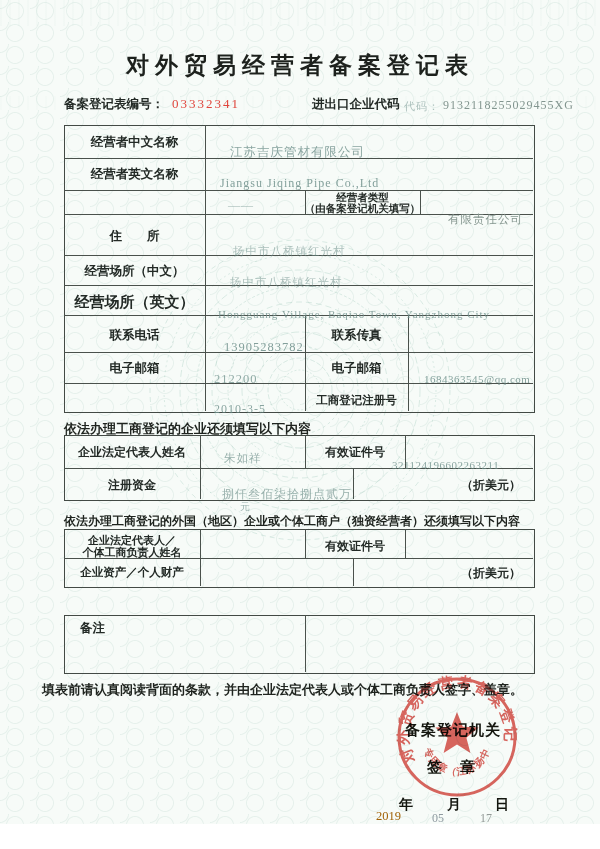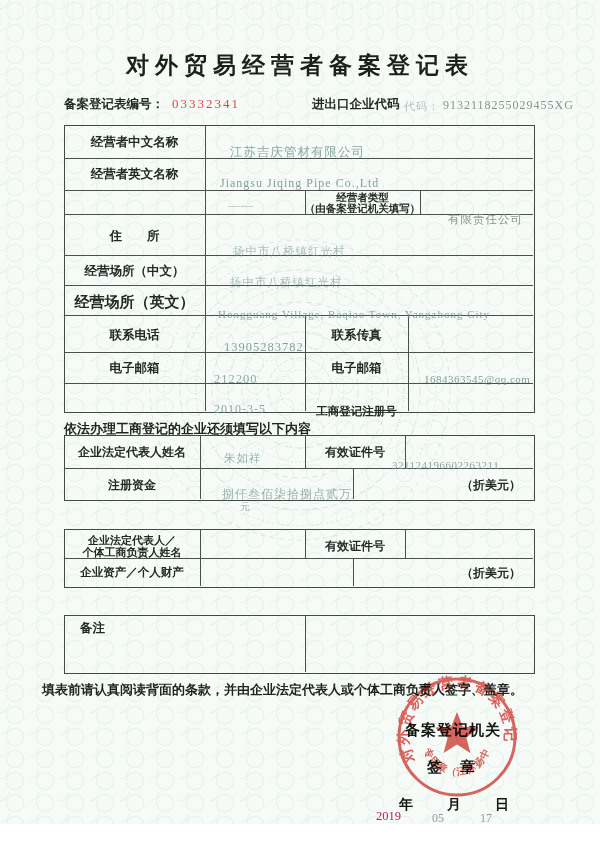--- a/index.html
+++ b/index.html
@@ -91,21 +91,21 @@
   <span class="cell-lbl" style="left:64px;top:166px;width:141px;font-size:12.5px;">经营者英文名称</span>
   <span class="cell-lbl" style="left:305px;top:191px;width:115px;font-size:10.5px;">经营者类型</span>
   <span class="cell-lbl" style="left:300px;top:202px;width:125px;font-size:10.5px;">（由备案登记机关填写）</span>
   <span class="cell-lbl" style="left:64px;top:228px;width:141px;font-size:12.5px;">住　　所</span>
   <span class="cell-lbl" style="left:64px;top:263px;width:141px;font-size:12.5px;">经营场所（中文）</span>
   <span class="cell-lbl" style="left:64px;top:293px;width:141px;font-size:15px;">经营场所（英文）</span>
   <span class="cell-lbl" style="left:64px;top:327px;width:141px;font-size:12.5px;">联系电话</span>
   <span class="cell-lbl" style="left:305px;top:327px;width:103px;font-size:12.5px;">联系传真</span>
   <span class="cell-lbl" style="left:64px;top:360px;width:141px;font-size:12.5px;">电子邮箱</span>
   <span class="cell-lbl" style="left:305px;top:360px;width:103px;font-size:12.5px;">电子邮箱</span>
-  <span class="cell-lbl" style="left:305px;top:404px;width:103px;font-size:11.5px;">工商登记注册号</span>
+  <span class="cell-lbl" style="left:305px;top:393px;width:103px;font-size:11.5px;">工商登记注册号</span>
 
   <span class="typed" style="left:230px;top:144px;font-size:12.5px;opacity:.8;">江苏吉庆管材有限公司</span>
   <span class="typed" style="left:220px;top:176px;font-size:12px;opacity:.85;">Jiangsu Jiqing Pipe Co.,Ltd</span>
   <span class="typed faint" style="left:228px;top:198px;font-size:12px;">——</span>
   <span class="typed" style="left:448px;top:212px;font-size:11.5px;color:#85968f;">有限责任公司</span>
   <span class="typed faint" style="left:233px;top:244px;font-size:11.5px;">扬中市八桥镇红光村</span>
   <span class="typed faint" style="left:230px;top:275px;font-size:11.5px;">扬中市八桥镇红光村</span>
   <span class="typed" style="left:218px;top:308px;font-size:11px;opacity:.8;">Hongguang Village, Baqiao Town, Yangzhong City</span>
   <span class="typed" style="left:224px;top:340px;font-size:12.5px;opacity:.85;">13905283782</span>
   <span class="typed" style="left:214px;top:372px;font-size:12.5px;opacity:.75;">212200</span>
@@ -123,20 +123,21 @@
   <span class="cell-lbl" style="left:64px;top:444px;width:136px;font-size:12px;">企业法定代表人姓名</span>
   <span class="cell-lbl" style="left:305px;top:444px;width:100px;font-size:12px;">有效证件号</span>
   <span class="cell-lbl" style="left:64px;top:477px;width:136px;font-size:12px;">注册资金</span>
   <span class="cell-lbl" style="left:353px;top:477px;width:168px;font-size:12px;text-align:right;padding-right:12px;">（折美元）</span>
 
   <span class="typed" style="left:224px;top:451px;font-size:11.5px;opacity:.7;">朱如祥</span>
   <span class="typed" style="left:392px;top:459px;font-size:11px;opacity:.8;letter-spacing:.5px;">321124196602263211</span>
   <span class="typed" style="left:222px;top:486px;font-size:12px;opacity:.7;">捌仟叁佰柒拾捌点贰万</span>
   <span class="typed" style="left:240px;top:500px;font-size:10px;opacity:.7;">元</span>
 
+  <div class="sec-head" style="left:64px;top:513px;font-size:12px;">依法办理工商登记的外国（地区）企业或个体工商户（独资经营者）还须填写以下内容</div>
   <div class="box" style="left:64px;top:529px;width:469px;height:57px;"></div>
   <div class="hl" style="left:64px;top:558px;width:469px;"></div>
   <div class="vl" style="left:200px;top:529px;height:57px;"></div>
   <div class="vl" style="left:305px;top:529px;height:29px;"></div>
   <div class="vl" style="left:405px;top:529px;height:29px;"></div>
   <div class="vl" style="left:353px;top:558px;height:28px;"></div>
 
   <span class="cell-lbl" style="left:64px;top:533px;width:136px;font-size:11px;">企业法定代表人／</span>
   <span class="cell-lbl" style="left:64px;top:545px;width:136px;font-size:11px;">个体工商负责人姓名</span>
   <span class="cell-lbl" style="left:305px;top:538px;width:100px;font-size:12px;">有效证件号</span>
@@ -148,21 +149,21 @@
   <span class="cell-lbl" style="left:80px;top:620px;width:60px;text-align:left;font-size:12.5px;">备注</span>
 
   <div class="sec-head" style="left:42px;top:681px;width:520px;font-size:13px;">填表前请认真阅读背面的条款，并由企业法定代表人或个体工商负责人签字、盖章。</div>
 
   <div class="stamp-black" style="left:373px;top:721px;width:160px;text-align:center;font-size:15px;letter-spacing:1px;">备案登记机关</div>
   <div class="stamp-black" style="left:427px;top:758px;font-size:15px;">签</div>
   <div class="stamp-black" style="left:460px;top:758px;font-size:15px;">章</div>
   <div class="stamp-black" style="left:399px;top:796px;font-size:14px;">年</div>
   <div class="stamp-black" style="left:447px;top:796px;font-size:14px;">月</div>
   <div class="stamp-black" style="left:495px;top:796px;font-size:14px;">日</div>
-  <div class="date-red" style="left:376px;top:809px;font-size:12.5px;color:#be185d;">2019</div>
+  <div class="date-red" style="left:376px;top:809px;font-size:12.5px;color:#a16207;">2019</div>
   <div class="date-red" style="left:432px;top:811px;font-size:12px;color:#8f9aa0;">05</div>
   <div class="date-red" style="left:480px;top:811px;font-size:12px;color:#949b98;">17</div>
 
   <svg class="seal" width="126" height="126" viewBox="0 0 126 126">
     <g opacity="0.82">
       <circle cx="63" cy="63" r="58" fill="none" stroke="#d6453e" stroke-width="3"></circle>
       <path id="sealArcTop" d="M 22.5,88 A 48.5 48.5 0 1 1 103.5,88" fill="none"></path>
       <text font-size="14.5" fill="#d6453e" letter-spacing="2.5" font-family="Liberation Serif, serif" font-weight="bold">
         <textPath href="#sealArcTop" startOffset="2">对外贸易经营者备案登记</textPath>
       </text>

